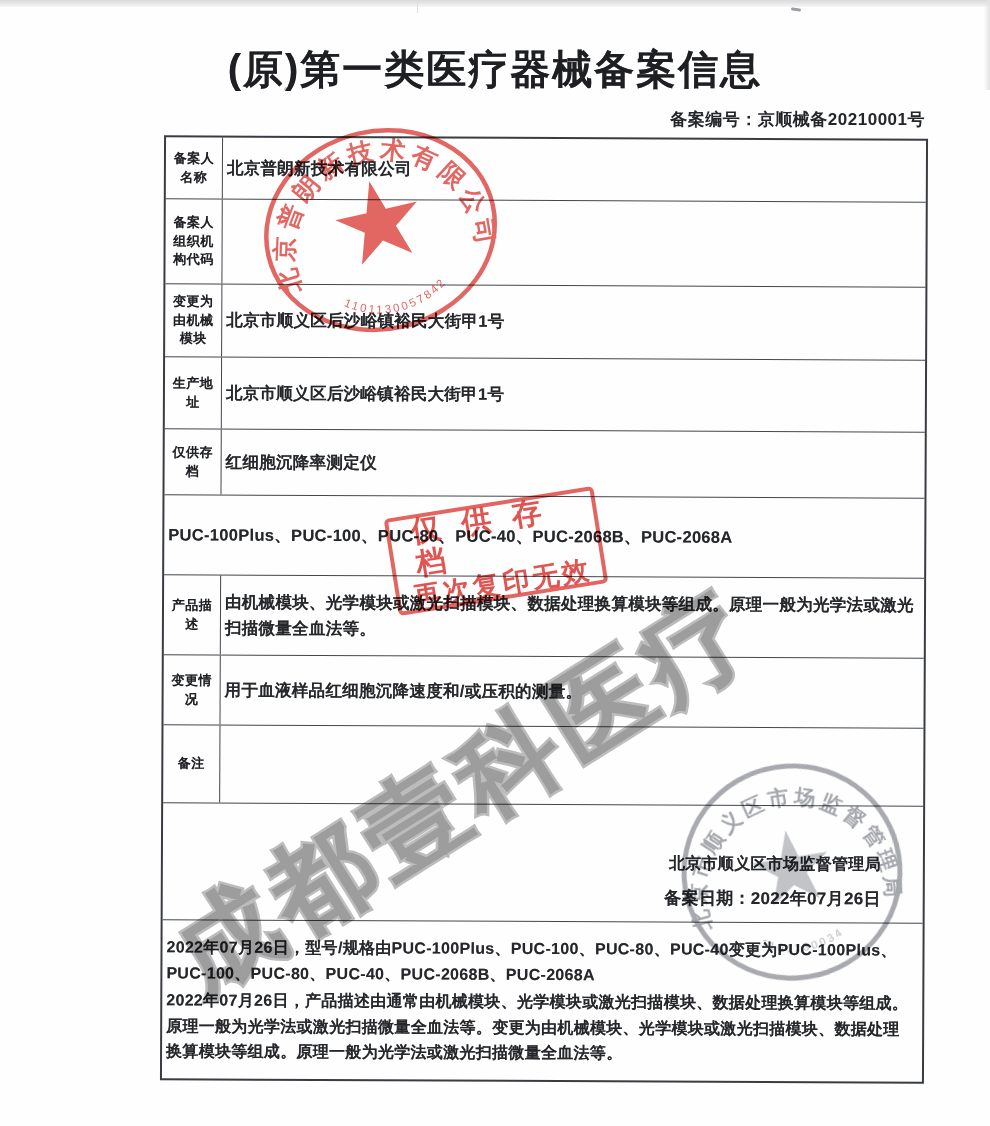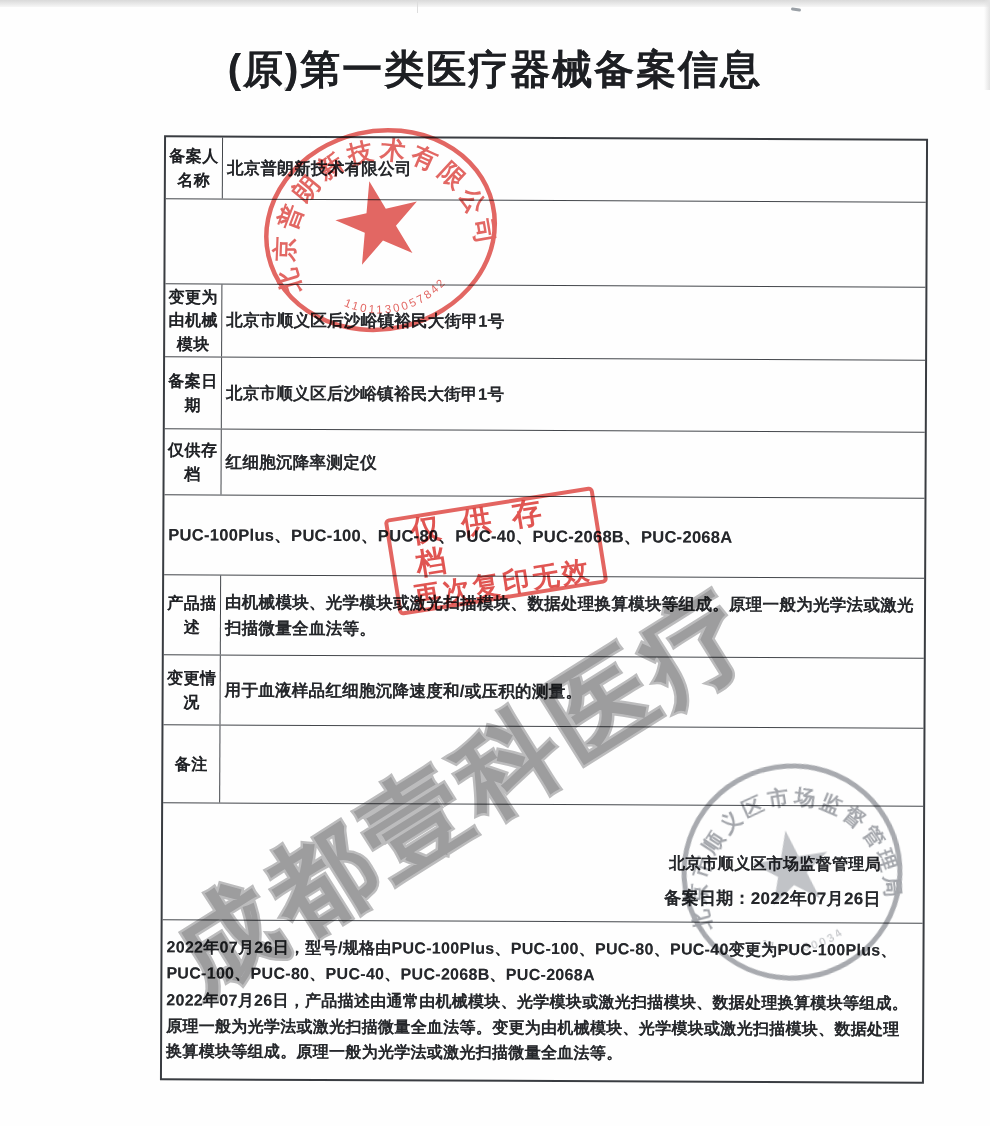--- a/index.html
+++ b/index.html
@@ -32,21 +32,21 @@
   .reg-table{
     position:absolute;left:162px;top:137px;width:760px;
     border:2px solid #393c41;background:transparent;z-index:1;
     transform:rotate(.25deg);
   }
   .t-row{display:flex;align-items:stretch;}
   .t-row + .t-row{border-top:1.7px solid #43464b;}
   .t-label{
     width:52px;flex:0 0 52px;border-right:1.6px solid #43464b;
     display:flex;align-items:center;justify-content:center;text-align:center;
-    font-size:16px;font-weight:600;line-height:1.45;color:#1f2125;
+    font-size:13px;font-weight:600;line-height:1.45;color:#1f2125;
     word-break:break-all;padding:2px 2px;letter-spacing:.5px;
     text-shadow:0 0 .4px rgba(0,0,0,.45);
   }
   .t-value{
     flex:1;display:flex;flex-direction:column;justify-content:center;
     font-size:16.5px;font-weight:600;line-height:1.55;color:#25272b;
     padding:4px 10px 4px 4px;letter-spacing:.3px;
     text-shadow:0 0 .4px rgba(0,0,0,.4);
   }
   .r1{height:61px}.r2{height:84px}.r3{height:72px}.r4{height:71px}
@@ -87,35 +87,37 @@
 
 <div class="page">
 
   <div class="scan-top"></div>
   <div class="scan-right"></div>
   <div class="art-dash"></div>
   <div class="art-dot"></div>
   <div class="art-line"></div>
 
   <div class="doc-title">(原)第一类医疗器械备案信息</div>
+  <div class="reg-line">备案编号：京顺械备20210001号</div>
 
   <div class="reg-table">
     <div class="t-row r1">
       <div class="t-label">备案人名称</div>
       <div class="t-value">北京普朗新技术有限公司</div>
     </div>
     <div class="t-row r2">
+      <div class="t-label">备案人组织机构代码</div>
       <div class="t-value"></div>
     </div>
     <div class="t-row r3">
       <div class="t-label">变更为由机械模块</div>
       <div class="t-value">北京市顺义区后沙峪镇裕民大街甲1号</div>
     </div>
     <div class="t-row r4">
-      <div class="t-label">备案日期</div>
+      <div class="t-label">生产地址</div>
       <div class="t-value">北京市顺义区后沙峪镇裕民大街甲1号</div>
     </div>
     <div class="t-row r5">
       <div class="t-label">仅供存档</div>
       <div class="t-value">红细胞沉降率测定仪</div>
     </div>
     <div class="t-row r6">
       <div class="t-value">PUC-100Plus、PUC-100、PUC-80、PUC-40、PUC-2068B、PUC-2068A</div>
     </div>
     <div class="t-row r7">

